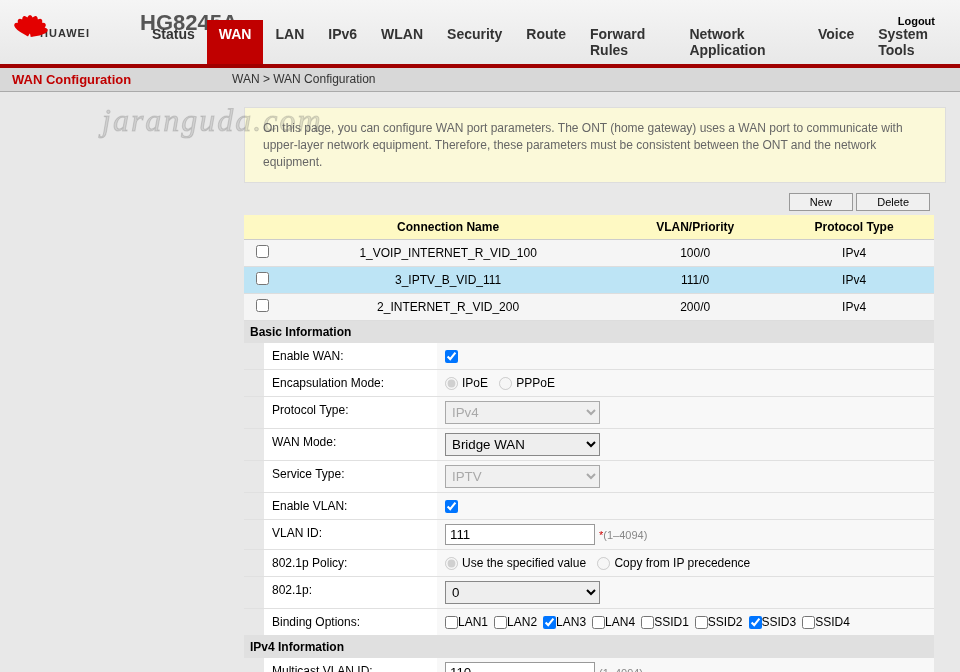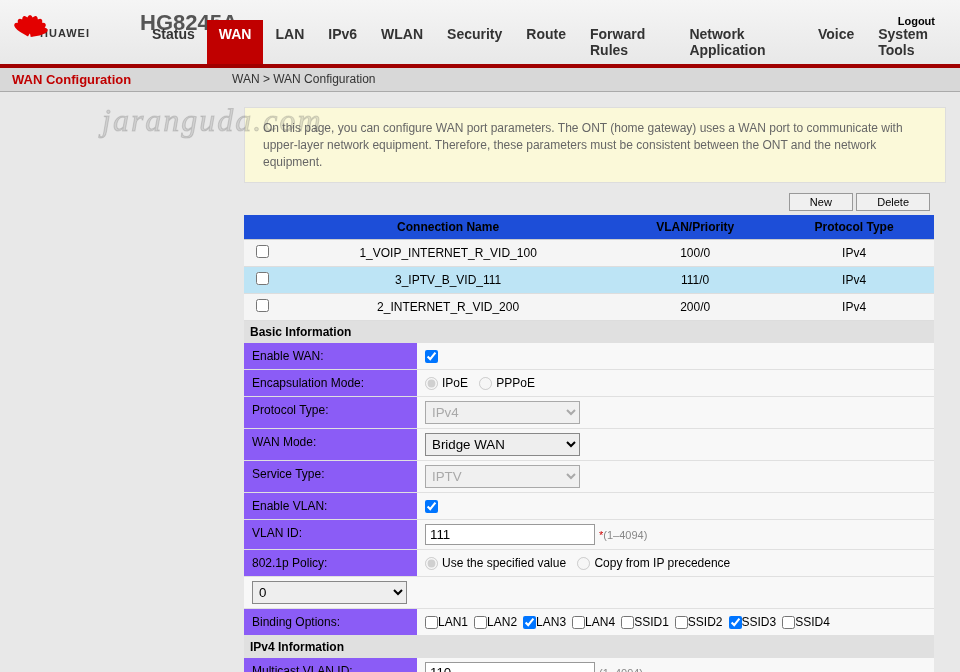--- a/index.html
+++ b/index.html
@@ -26,30 +26,30 @@
 .sub-header { height: 24px; background: #d8d8d8; border-bottom: 1px solid #aaa; position: relative; }
 .sidebar-title { position: absolute; left: 12px; top: 4px; color: #c00000; font-size: 13px; font-weight: bold; }
 .breadcrumb { position: absolute; left: 232px; top: 4px; font-size: 12px; color: #333; }
 .main-area { display: flex; }
 .sidebar { width: 222px; background: #e8e8e8; min-height: 560px; }
 .content { flex: 1; background: #e8e8e8; padding: 0 8px 0 0; position: relative; }
 .info-box { background: #fbf9d9; border: 1px solid #ddd; padding: 12px 18px; margin: 15px 6px 8px 22px; color: #666; line-height: 1.4; }
 .toolbar { text-align: right; padding: 2px 22px 4px 0; }
 .btn { background: #f0f0f0; border: 1px solid #999; padding: 2px 20px; font-size: 11px; cursor: pointer; }
 .conn-table { width: 690px; margin-left: 22px; border-collapse: collapse; }
-.conn-table th { background: #1d4ed8; padding: 5px; text-align: center; font-weight: bold; border-bottom: 1px solid #ccc; }
+.conn-table th { background: #fef9c3; padding: 5px; text-align: center; font-weight: bold; border-bottom: 1px solid #ccc; }
 .conn-table td { padding: 5px; text-align: center; background: #f5f5f5; border-bottom: 1px solid #ddd; }
 .conn-table tr.selected td { background: #bde4f5; }
 .conn-table .chk-col { width: 36px; }
 .form-section { width: 690px; margin-left: 22px; }
 .section-header { background: #e0e0e0; padding: 4px 6px; font-weight: bold; font-size: 12px; }
 .form-row { display: flex; border-bottom: 1px solid #e0e0e0; }
-.form-label { width: 173px; padding: 6px 8px; background: #8b5cf6; }
+.form-label { width: 173px; padding: 6px 8px; background: #ffffff; margin-left: 20px; }
 .form-value { flex: 1; padding: 4px 8px; background: #f8f8f8; display: flex; align-items: center; gap: 4px; flex-wrap: wrap; }
-.form-value input[type="text"] { width: 170px; padding: 2px 4px; border: 1px solid #999; }
+.form-value input[type="text"] { width: 150px; padding: 2px 4px; border: 1px solid #999; }
 .form-value select { width: 155px; padding: 2px; border: 1px solid #888; background: #eee; }
 .form-value select:disabled { color: #888; }
 .hint { color: #888; font-size: 11px; }
 .hint .star { color: #c00; }
 .bind-opt { display: inline-flex; align-items: flex-end; margin-right: 2px; }
 .watermark { position: absolute; left: -120px; top: 10px; font-size: 32px; font-family: Georgia, serif; font-style: italic; color: rgba(100,100,100,0.18); -webkit-text-stroke: 1px rgba(80,80,80,0.2); pointer-events: none; z-index: 5; letter-spacing: 2px; }
 </style>
 </head>
 <body>
 
@@ -187,20 +187,21 @@
 
       <div class="form-row">
         <div class="form-label">802.1p Policy:</div>
         <div class="form-value">
           <input type="radio" name="policy" checked="" disabled="" style=""> <span>Use the specified value</span>
           &nbsp;<input type="radio" name="policy" disabled="" style=""> <span>Copy from IP precedence</span>
         </div>
       </div>
 
       <div class="form-row">
+        <div class="form-label">802.1p:</div>
         <div class="form-value">
             <select><option>0</option></select>
           </div>
       </div>
 
       <div class="form-row">
         <div class="form-label">Binding Options:</div>
         <div class="form-value" id="bind-opts">
             <span class="bind-opt">
               <input type="checkbox" style="">

